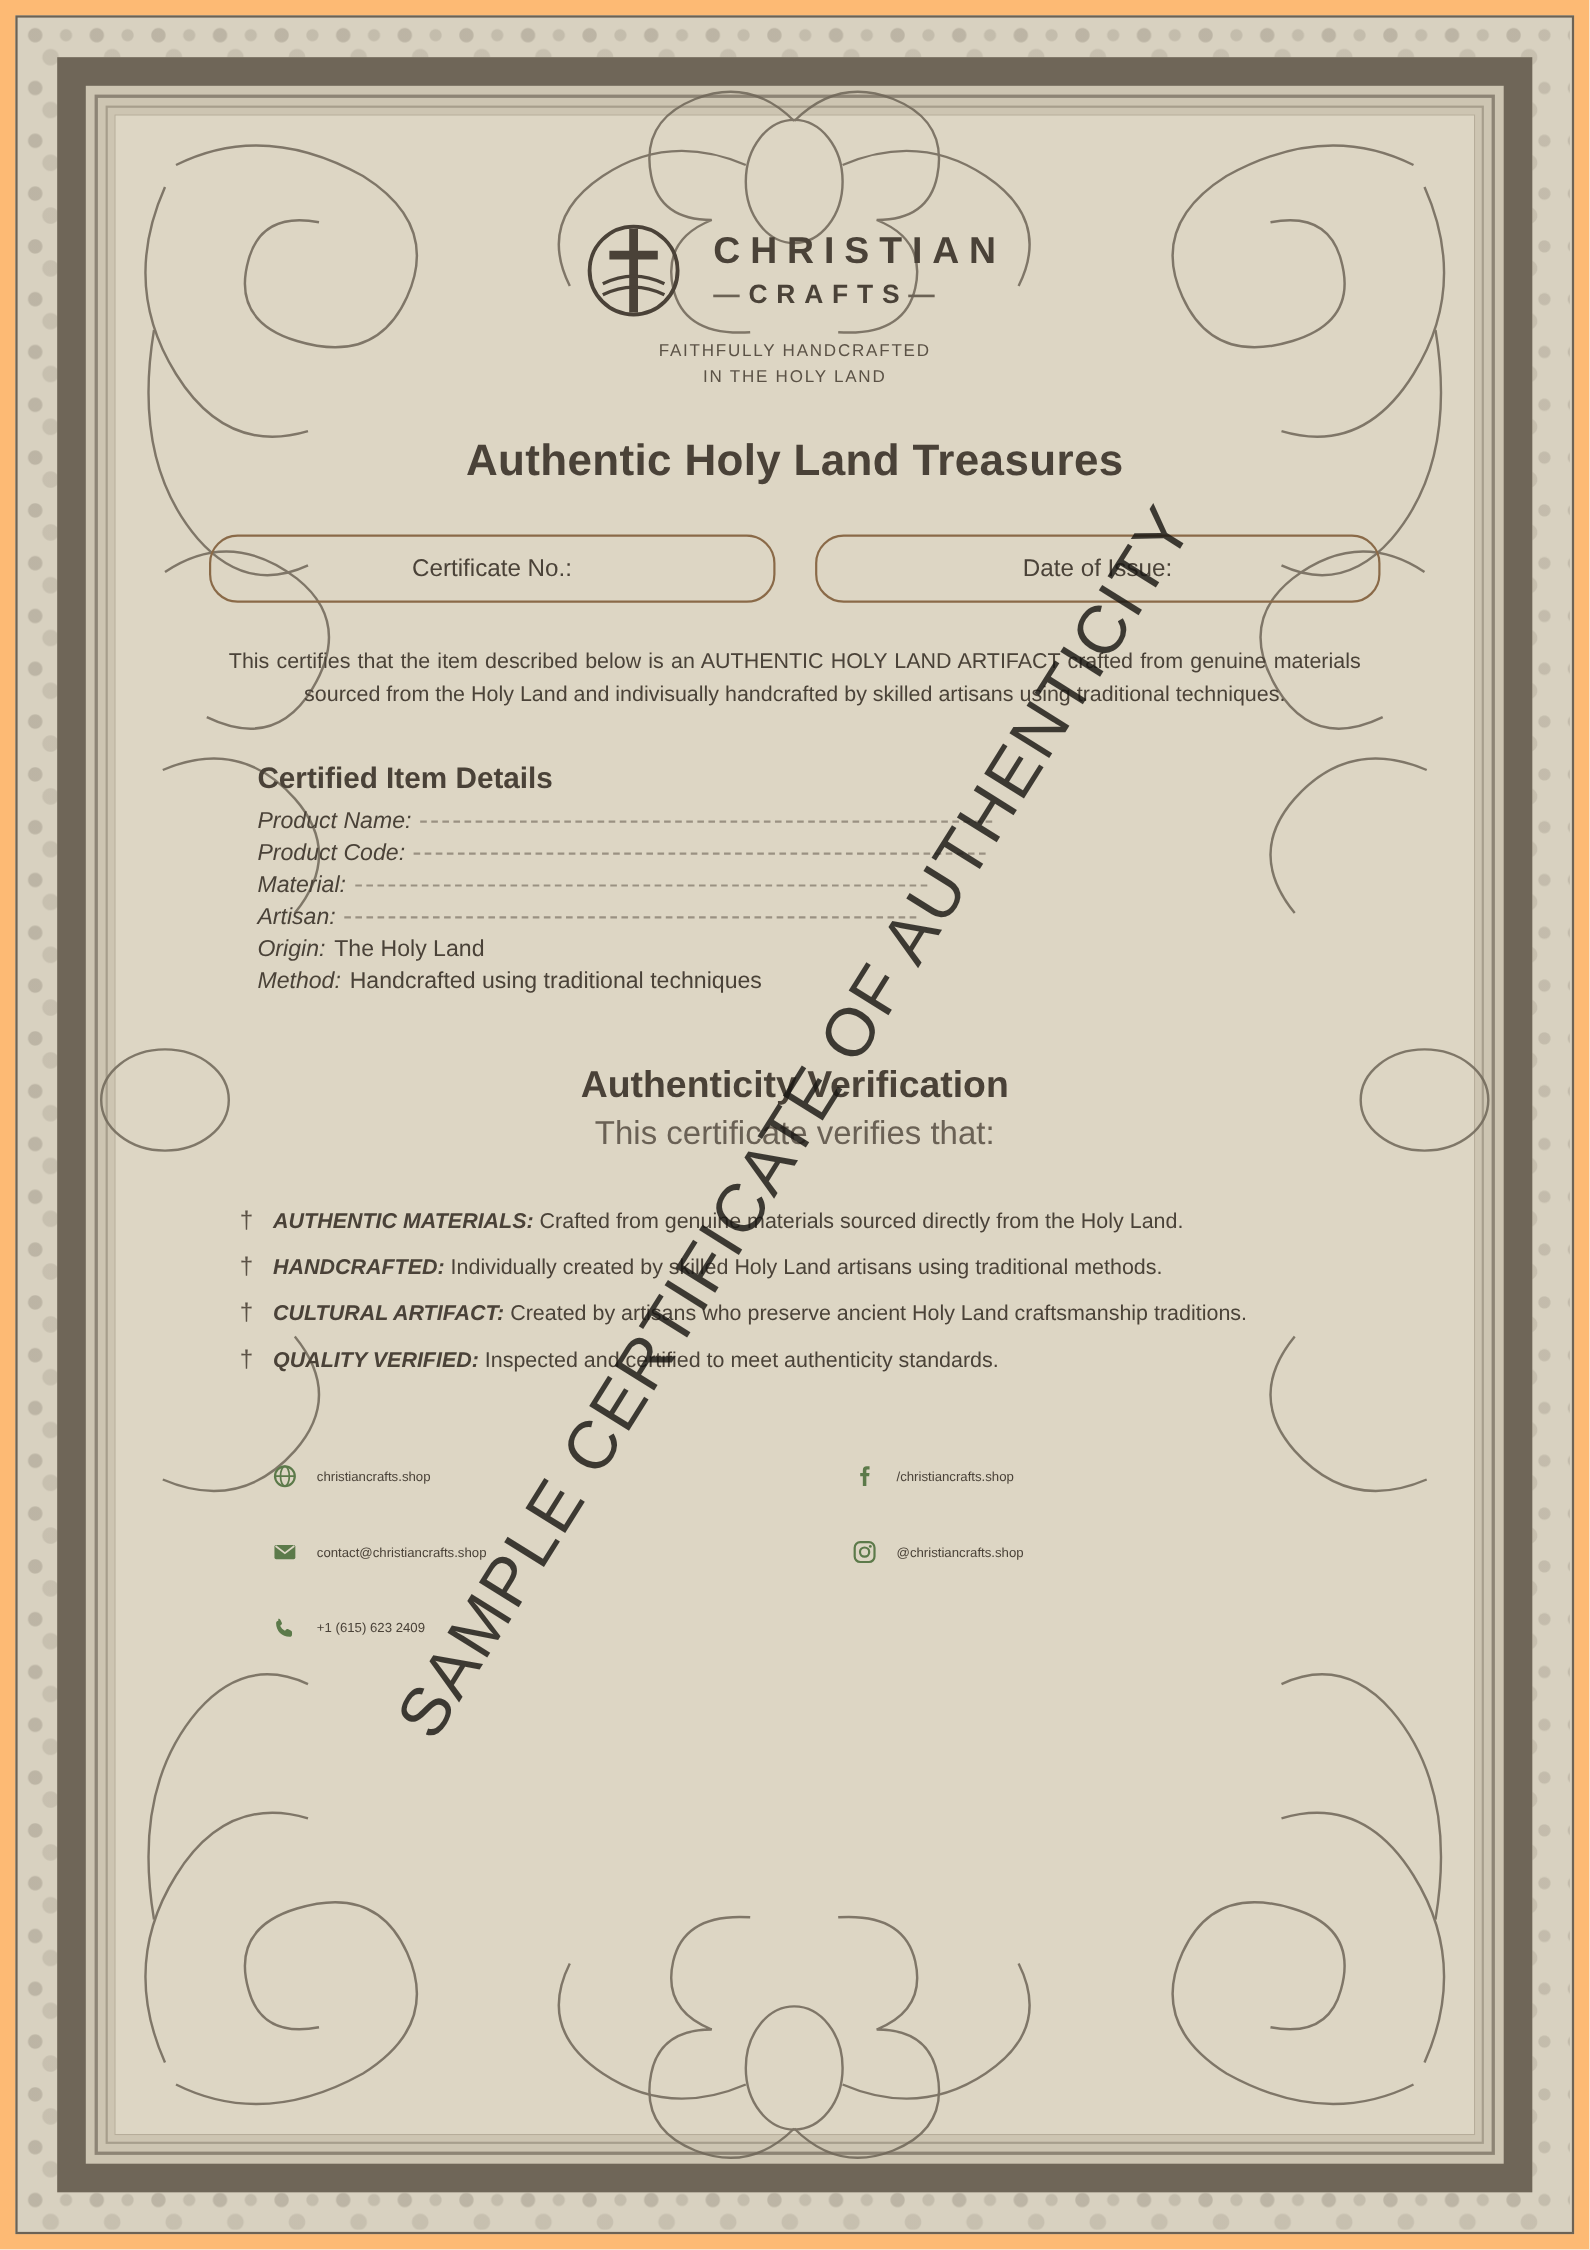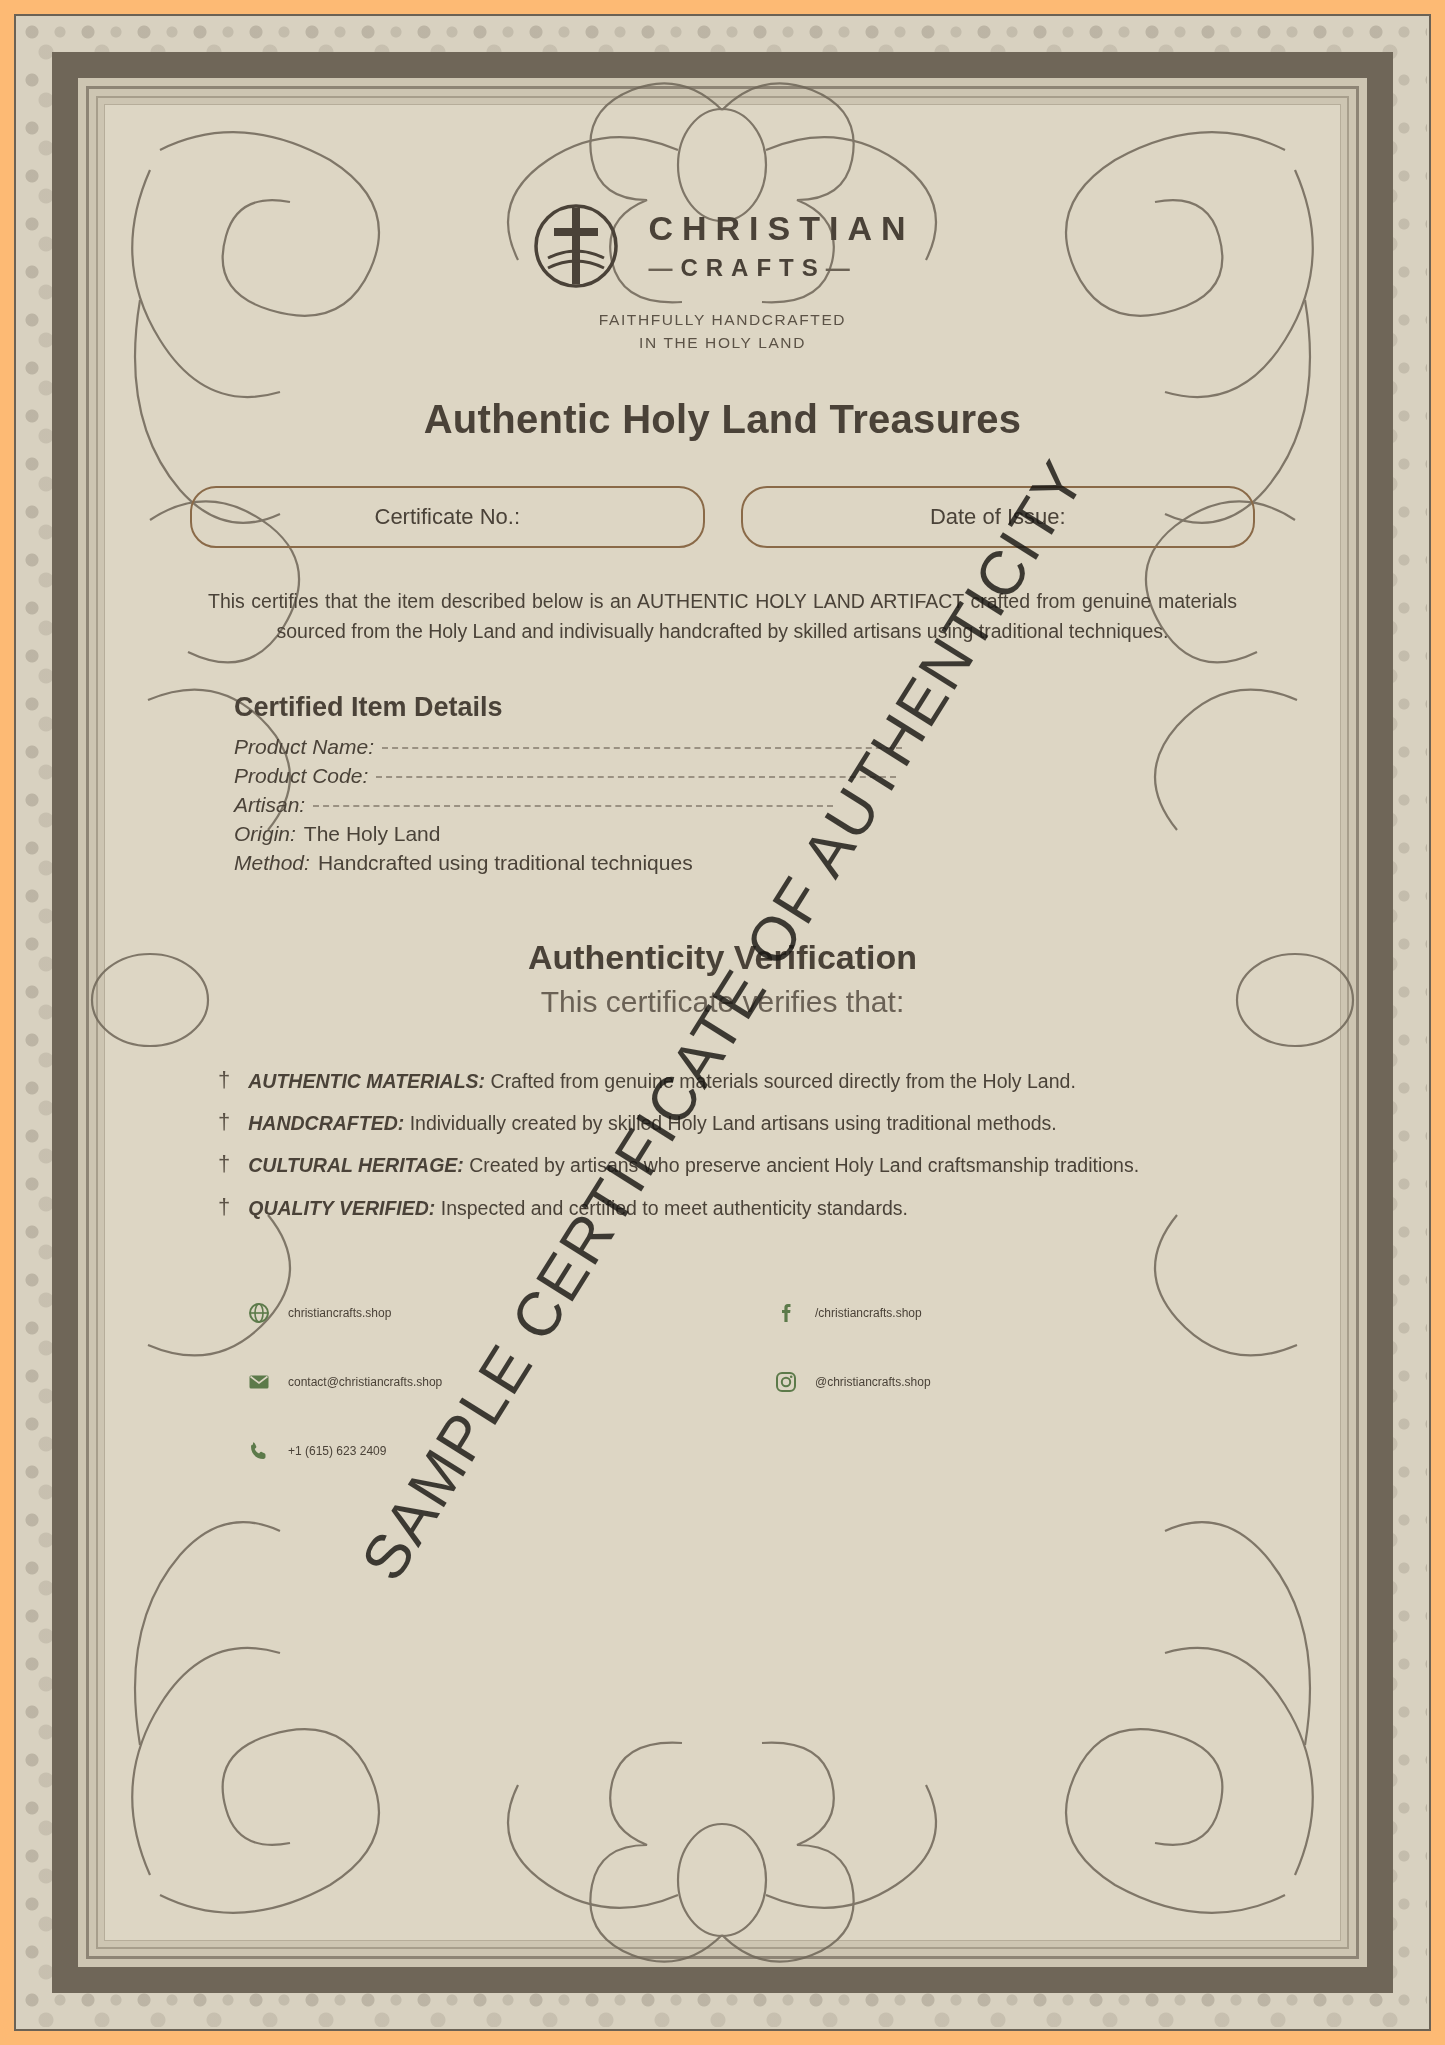--- a/index.html
+++ b/index.html
@@ -337,20 +337,24 @@
     <div class="detail-list">
       <div class="detail-row">
         <span class="detail-label">Product Name:</span>
         <span class="dashline"></span>
       </div>
       <div class="detail-row">
         <span class="detail-label">Product Code:</span>
         <span class="dashline"></span>
       </div>
       <div class="detail-row">
+        <span class="detail-label">Material:</span>
+        <span class="dashline"></span>
+      </div>
+      <div class="detail-row">
         <span class="detail-label">Artisan:</span>
         <span class="dashline"></span>
       </div>
       <div class="detail-row">
         <span class="detail-label">Origin:</span>
         <span>The Holy Land</span>
       </div>
       <div class="detail-row">
         <span class="detail-label">Method:</span>
         <span>Handcrafted using traditional techniques</span>
@@ -364,21 +368,21 @@
       <div class="point">
         <span class="cross">†</span>
         <span class="ptext"><b>AUTHENTIC MATERIALS:</b><span> Crafted from genuine materials sourced directly from the Holy Land.</span></span>
       </div>
       <div class="point">
         <span class="cross">†</span>
         <span class="ptext"><b>HANDCRAFTED:</b><span> Individually created by skilled Holy Land artisans using traditional methods.</span></span>
       </div>
       <div class="point">
         <span class="cross">†</span>
-        <span class="ptext"><b>CULTURAL HERITAGE:</b><span> Created by artisans who preserve ancient Holy Land craftsmanship traditions.</span></span>
+        <span class="ptext"><b>CULTURAL ARTIFACT:</b><span> Created by artisans who preserve ancient Holy Land craftsmanship traditions.</span></span>
       </div>
       <div class="point">
         <span class="cross">†</span>
         <span class="ptext"><b>QUALITY VERIFIED:</b><span> Inspected and certified to meet authenticity standards.</span></span>
       </div>
     </div>
 
     <div class="contacts">
       <div class="c-item">
         <span class="c-ic">

